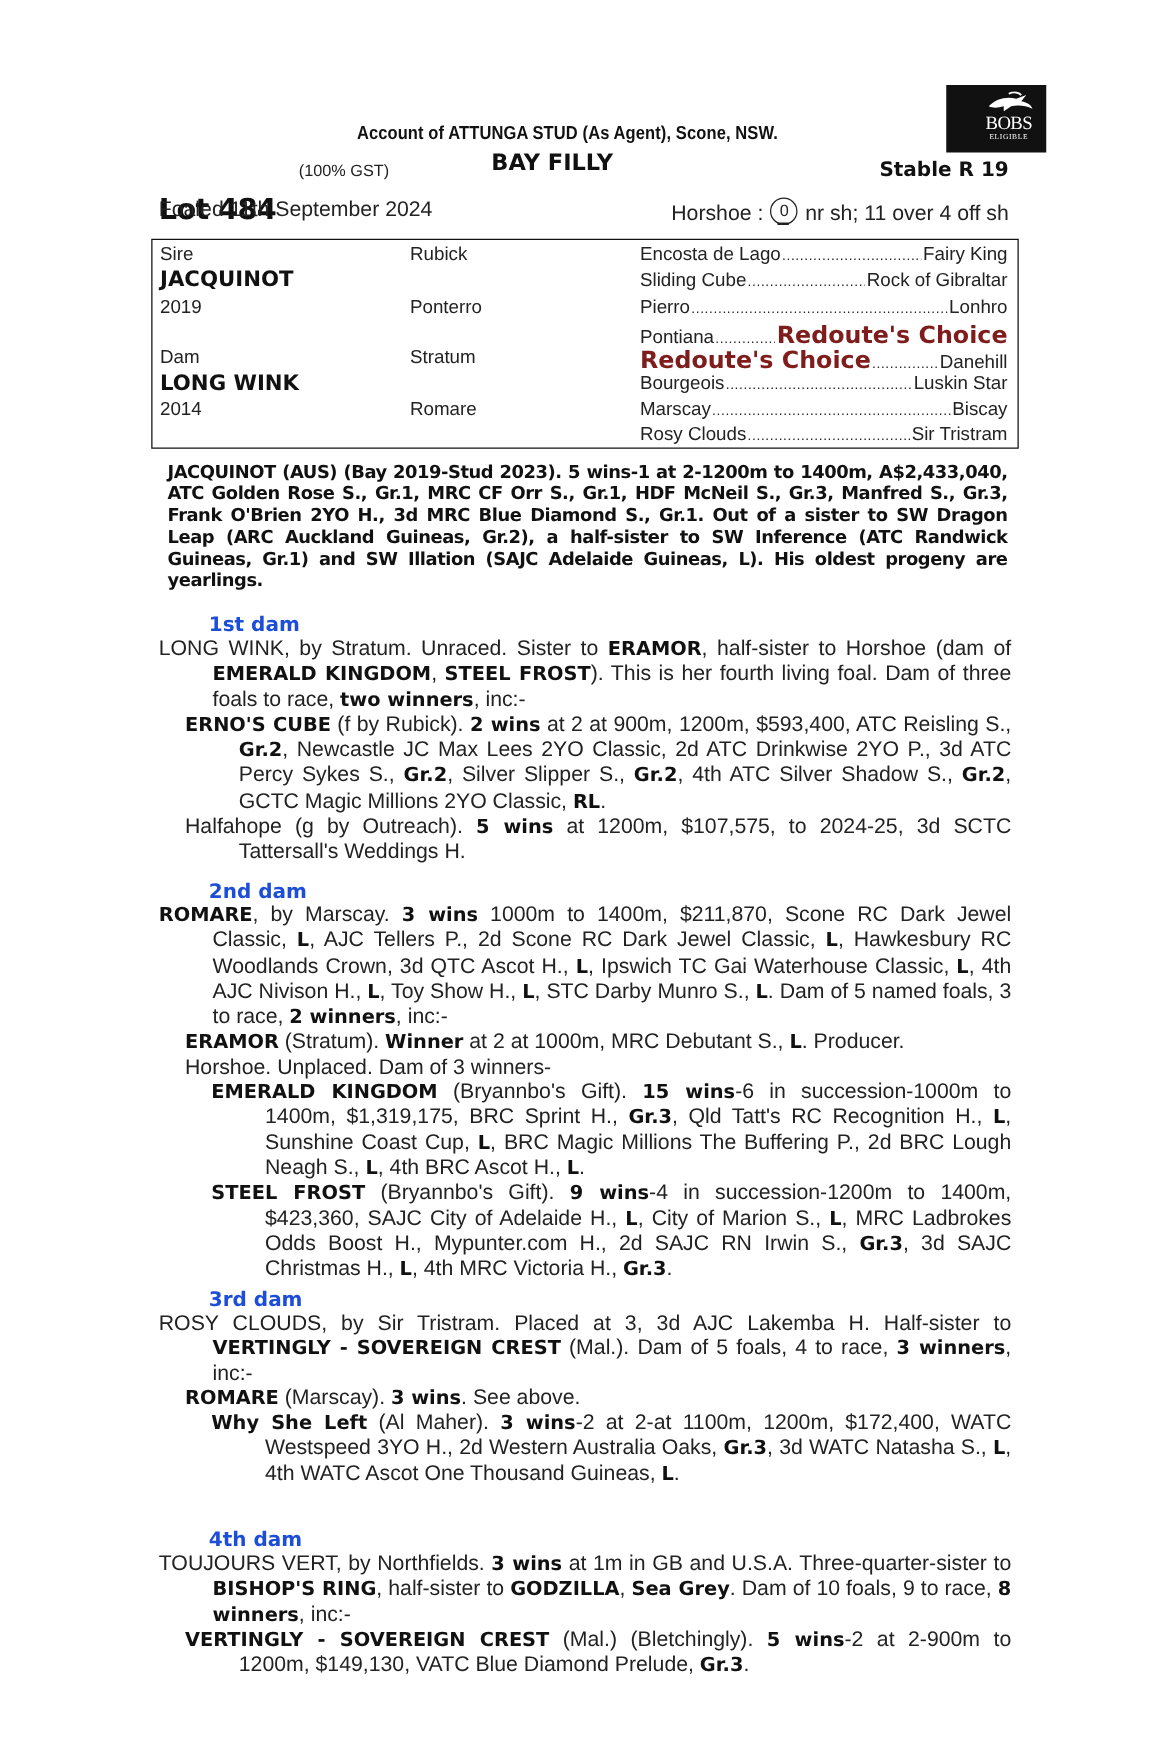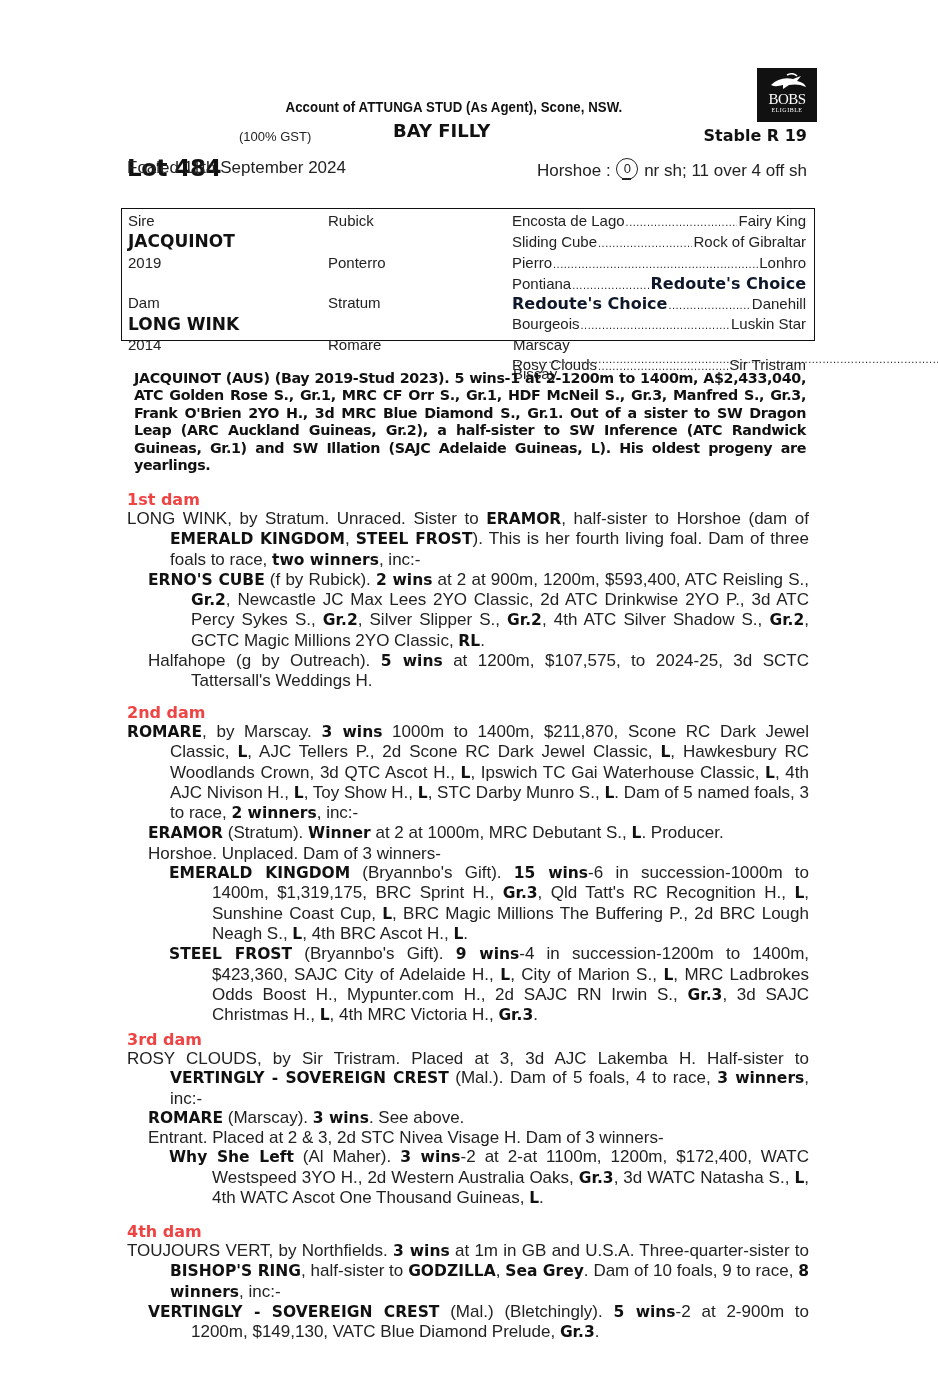--- a/index.html
+++ b/index.html
@@ -1,50 +1,50 @@
 <!DOCTYPE html>
 <html><head>
 <meta charset="utf-8">
 <style>
   html, body { margin: 0; padding: 0; background: #ffffff; }
   body { width: 938px; height: 1400px; position: relative; color: #111; font-family: "Liberation Sans", sans-serif; overflow: hidden; }
   .page { position: absolute; left: 127px; top: 0; width: 682px; }
 
-  .logo { position: absolute; left: 757px; top: 68px; width: 60px; height: 54px; background: #111; color: #fff; text-align: center; }
+  .logo { position: absolute; left: 757px; top: 68px; width: 60px; height: 54px; background: #111; color: #fff; text-align: center; padding-left: 20px; }
   .logo .horse { display: block; margin: 5px auto 0; }
   .logo .bobs { font-family: "Liberation Serif", serif; font-size: 15px; line-height: 14px; letter-spacing: -0.5px; display: block; margin-top: 1px; }
   .logo .elig { font-family: "Liberation Serif", serif; font-size: 6px; letter-spacing: 0.5px; display: block; line-height: 8px; }
 
   .account { position: absolute; top: 98px; left: 0; width: 682px; text-align: center; font-family: "Liberation Sans", sans-serif; font-weight: bold; font-size: 15px; transform: scaleX(0.88); transform-origin: 50% 50%; letter-spacing: 0.1px; }
   .account span { display: inline-block; margin-left: -32px; }
 
   .lot-row { position: absolute; top: 120px; left: 0; width: 682px; height: 30px; }
   .lot { position: absolute; left: 0; top: 0; font-family: "DejaVu Sans", sans-serif; font-weight: bold; font-size: 23px; letter-spacing: -0.5px; margin-top: 35px; }
   .gst { position: absolute; left: 112px; top: 9px; font-size: 13px; color: #222; }
   .title { position: absolute; left: 266px; top: 0; font-family: "DejaVu Sans", sans-serif; font-weight: bold; font-size: 18px; letter-spacing: 0px; }
   .stable { position: absolute; right: 2px; top: 6px; font-family: "DejaVu Sans", sans-serif; font-weight: bold; font-size: 16px; }
 
   .foaled-row { position: absolute; top: 158px; left: 0; width: 682px; font-size: 17px; color: #222; }
   .foaled { position: absolute; left: 0; top: 0; }
   .branded { position: absolute; right: 2px; top: 0; white-space: nowrap; }
   .brand-mark { display: inline-block; width: 22px; height: 22px; border: 1.5px solid #222; border-radius: 50%; text-align: center; font-size: 13px; line-height: 19px; vertical-align: 3px; box-sizing: border-box; margin: 0 1px; position: relative; }
   .brand-mark::after { content: ""; position: absolute; left: 5px; bottom: -1px; width: 9px; height: 2px; background: #222; }
 
-  .pedigree { position: absolute; left: 121px; top: 208px; width: 694px; height: 133px; border: 1.5px solid #111; box-sizing: border-box; }
+  .pedigree { position: absolute; left: 121px; top: 191px; width: 694px; height: 168px; border: 1.5px solid #111; box-sizing: border-box; }
   .ped-cell { position: absolute; font-size: 15px; color: #222; white-space: nowrap; }
   .ped-bold { font-family: "DejaVu Sans", sans-serif; font-weight: bold; font-size: 17px; color: #111; }
   .ped-line { position: absolute; left: 390px; width: 294px; font-size: 15px; color: #222; display: flex; align-items: baseline; white-space: nowrap; }
   .ped-line .dots { flex: 1; overflow: hidden; letter-spacing: 0.5px; font-size: 11px; color: #222; margin: 0 1px; }
   .ped-line .dots::before { content: "........................................................................................................................"; }
-  .ped-line .b { font-family: "DejaVu Sans", sans-serif; font-weight: bold; font-size: 16px; color: #0f172a; }
+  .ped-line .b { font-family: "DejaVu Sans", sans-serif; font-weight: bold; font-size: 19px; color: #7f1d1d; }
 
   .sire-note { position: absolute; left: 134px; top: 370px; width: 672px; font-family: "DejaVu Sans", sans-serif; font-weight: bold; font-size: 14.3px; line-height: 17.4px; text-align: justify; letter-spacing: -0.35px; }
 
   .section { position: absolute; left: 127px; width: 682px; font-size: 17px; line-height: 19.3px; color: #222; }
-  .sec-head { font-family: "DejaVu Sans", sans-serif; font-weight: bold; font-size: 16px; color: #ef4444; line-height: 19px; }
+  .sec-head { font-family: "DejaVu Sans", sans-serif; font-weight: bold; font-size: 16px; color: #1d4ed8; line-height: 19px; margin-left: 40px; }
   .para { text-align: justify; }
   .lvl0 { padding-left: 43px; text-indent: -43px; }
   .lvl1 { padding-left: 64px; text-indent: -43px; }
   .lvl2 { padding-left: 85px; text-indent: -43px; }
   .b { font-family: "DejaVu Sans", sans-serif; font-weight: bold; color: #111; font-size: 15.5px; }
   .para span { }
 </style>
 </head>
 <body>
 
@@ -113,21 +113,21 @@
   <div class="ped-line" style="top:85px;">
       <span class="b">Redoute's Choice</span>
       <span class="dots"></span>
       <span>Danehill</span>
     </div>
   <div class="ped-line" style="top:106px;">
       <span>Bourgeois</span>
       <span class="dots"></span>
       <span>Luskin Star</span>
     </div>
-  <div class="ped-line" style="top:127px;flex-direction:column;">
+  <div class="ped-line" style="top:127px;">
       <span>Marscay</span>
       <span class="dots"></span>
       <span>Biscay</span>
     </div>
   <div class="ped-line" style="top:147px;">
       <span>Rosy Clouds</span>
       <span class="dots"></span>
       <span>Sir Tristram</span>
     </div>
 </div>
@@ -145,20 +145,19 @@
     <div class="para lvl0"><span class="b">ROMARE</span><span>, by Marscay. </span><span class="b">3 wins</span><span> 1000m to 1400m, $211,870, Scone RC Dark Jewel Classic, </span><span class="b">L</span><span>, AJC Tellers P., 2d Scone RC Dark Jewel Classic, </span><span class="b">L</span><span>, Hawkesbury RC Woodlands Crown, 3d QTC Ascot H., </span><span class="b">L</span><span>, Ipswich TC Gai Waterhouse Classic, </span><span class="b">L</span><span>, 4th AJC Nivison H., </span><span class="b">L</span><span>, Toy Show H., </span><span class="b">L</span><span>, STC Darby Munro S., </span><span class="b">L</span><span>. Dam of 5 named foals, 3 to race, </span><span class="b">2 winners</span><span>, inc:-</span></div>
     <div class="para lvl1"><span class="b">ERAMOR</span><span> (Stratum). </span><span class="b">Winner</span><span> at 2 at 1000m, MRC Debutant S., </span><span class="b">L</span><span>. Producer.</span></div>
     <div class="para lvl1"><span>Horshoe. Unplaced. Dam of 3 winners-</span></div>
     <div class="para lvl2"><span class="b">EMERALD KINGDOM</span><span> (Bryannbo's Gift). </span><span class="b">15 wins</span><span>-6 in succession-1000m to 1400m, $1,319,175, BRC Sprint H., </span><span class="b">Gr.3</span><span>, Qld Tatt's RC Recognition H., </span><span class="b">L</span><span>, Sunshine Coast Cup, </span><span class="b">L</span><span>, BRC Magic Millions The Buffering P., 2d BRC Lough Neagh S., </span><span class="b">L</span><span>, 4th BRC Ascot H., </span><span class="b">L</span><span>.</span></div>
     <div class="para lvl2"><span class="b">STEEL FROST</span><span> (Bryannbo's Gift). </span><span class="b">9 wins</span><span>-4 in succession-1200m to 1400m, $423,360, SAJC City of Adelaide H., </span><span class="b">L</span><span>, City of Marion S., </span><span class="b">L</span><span>, MRC Ladbrokes Odds Boost H., Mypunter.com H., 2d SAJC RN Irwin S., </span><span class="b">Gr.3</span><span>, 3d SAJC Christmas H., </span><span class="b">L</span><span>, 4th MRC Victoria H., </span><span class="b">Gr.3</span><span>.</span></div>
   </div>
 <div class="section" style="top:1030px;">
     <div class="sec-head">3rd dam</div>
     <div class="para lvl0"><span>ROSY CLOUDS, by Sir Tristram. Placed at 3, 3d AJC Lakemba H. Half-sister to </span><span class="b">VERTINGLY - SOVEREIGN CREST</span><span> (Mal.). Dam of 5 foals, 4 to race, </span><span class="b">3 winners</span><span>, inc:-</span></div>
     <div class="para lvl1"><span class="b">ROMARE</span><span> (Marscay). </span><span class="b">3 wins</span><span>. See above.</span></div>
-    <div class="para lvl1"><span>Entrant. Placed at 2 &amp; 3, 2d STC Nivea Visage H. Dam of 3 winners-</span></div>
     <div class="para lvl2"><span class="b">Why She Left</span><span> (Al Maher). </span><span class="b">3 wins</span><span>-2 at 2-at 1100m, 1200m, $172,400, WATC Westspeed 3YO H., 2d Western Australia Oaks, </span><span class="b">Gr.3</span><span>, 3d WATC Natasha S., </span><span class="b">L</span><span>, 4th WATC Ascot One Thousand Guineas, </span><span class="b">L</span><span>.</span></div>
   </div>
 <div class="section" style="top:1222px;">
     <div class="sec-head">4th dam</div>
     <div class="para lvl0"><span>TOUJOURS VERT, by Northfields. </span><span class="b">3 wins</span><span> at 1m in GB and U.S.A. Three-quarter-sister to </span><span class="b">BISHOP'S RING</span><span>, half-sister to </span><span class="b">GODZILLA</span><span>, </span><span class="b">Sea Grey</span><span>. Dam of 10 foals, 9 to race, </span><span class="b">8 winners</span><span>, inc:-</span></div>
     <div class="para lvl1"><span class="b">VERTINGLY - SOVEREIGN CREST</span><span> (Mal.) (Bletchingly). </span><span class="b">5 wins</span><span>-2 at 2-900m to 1200m, $149,130, VATC Blue Diamond Prelude, </span><span class="b">Gr.3</span><span>.</span></div>
   </div>
 
 </body></html>

